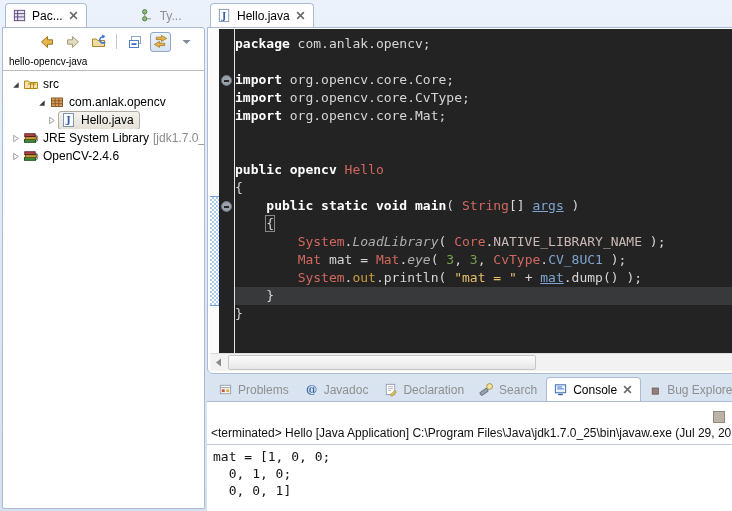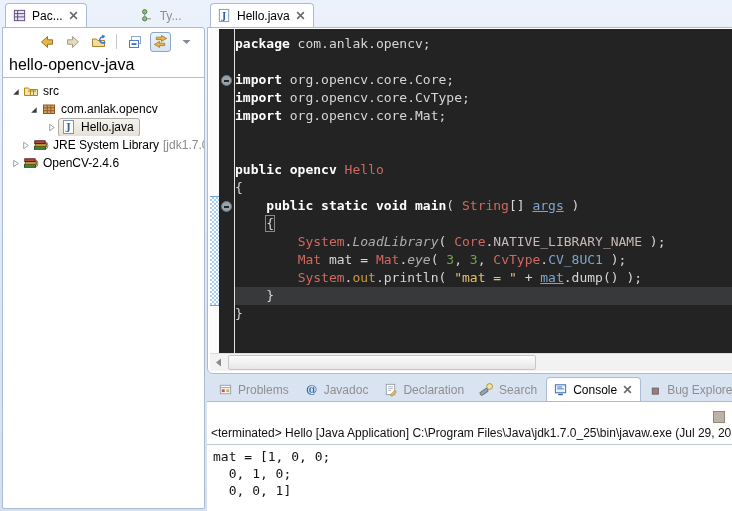--- a/index.html
+++ b/index.html
@@ -18,21 +18,21 @@
   .left-panel{position:absolute;left:2px;top:2px;width:203px;height:507px;display:flex;flex-direction:column;}
   .panel-tabrow{height:25px;display:flex;align-items:flex-end;padding-left:3px;gap:47px;}
   .win-btns{margin-left:auto;display:flex;gap:7px;padding:0 6px 8px 0;}
   .win-btn{width:12px;height:12px;display:flex;align-items:center;justify-content:center;}
   .panel-body{flex:1;background:#fff;border:1px solid #a9bcd4;border-radius:0 3px 2px 2px;
               overflow:hidden;display:flex;flex-direction:column;}
   .view-toolbar{height:27px;display:flex;align-items:center;justify-content:flex-end;gap:5px;padding:0 7px 0 0;}
   .tb-btn{width:19px;height:18px;display:flex;align-items:center;justify-content:center;border:1px solid transparent;}
   .tb-btn.pressed{border:1px solid #8fa6c4;background:linear-gradient(#eef4fb,#d9e4f2);border-radius:3px;}
   .tb-sep{width:1px;height:15px;background:#c9c9c9;margin:0 2px;}
-  .project-label{font-size:16px;color:#000;padding:1px 0 3px 6px;}
+  .project-label{font-size:10px;color:#000;padding:1px 0 3px 6px;}
   .panel-hr{border:none;border-top:1px solid #bcbcbc;margin:0;}
   .project-tree{padding-top:4px;font-size:12px;color:#000;}
   .tree-row{height:18px;display:flex;align-items:center;white-space:nowrap;overflow:hidden;}
   .twisty{width:13px;flex:none;display:flex;justify-content:center;}
   .tree-icon{width:16px;height:16px;flex:none;margin:0 4px 0 1px;}
   .decorator{color:#8a8a8a;margin-left:4px;}
   .sel-box{display:inline-flex;align-items:center;height:17px;background:linear-gradient(#f5f3ef,#e5e1d8);
            border:1px solid #afaba0;border-radius:3px;padding:0 5px 0 1px;}
   
   .editor-panel{position:absolute;left:207px;top:2px;width:560px;height:372px;display:flex;flex-direction:column;}
@@ -174,21 +174,21 @@
             </svg>
           </span>
           <span class="tree-icon">
             <svg width="16" height="16" viewBox="0 0 16 16">
               <path d="M1.5 12.5 v-7.5 h4 l1.2 1.5 h7.8 v6 z" fill="#f3e2b3" stroke="#b8860b"></path>
               <path d="M5 8 h8 M7.5 6.5 v6 M10.5 6.5 v6" stroke="#b8860b" fill="none"></path>
             </svg>
           </span>
           <span>src</span>
         </div>
-        <div class="tree-row" style="padding-left: 24px;">
+        <div class="tree-row" style="padding-left: 32px;">
           <span class="twisty">
             <svg width="11" height="11" viewBox="0 0 12 12">
               <path d="M9.5 3.5 V9.5 H3.5 Z" fill="#3c3c3c"></path>
             </svg>
           </span>
           <span class="tree-icon">
             <svg width="16" height="16" viewBox="0 0 16 16">
               <rect x="2.5" y="4" width="11" height="8.5" fill="#d9a05f" stroke="#8a5a28"></rect>
               <path d="M2.5 6.8 h11 M2.5 9.7 h11 M6.2 4 v8.5 M9.8 4 v8.5" stroke="#8a5a28" fill="none"></path>
             </svg>
@@ -204,21 +204,21 @@
           <span class="sel-box">
             <span class="tree-icon">
               <svg width="16" height="16" viewBox="0 0 16 16">
                 <rect x="2.5" y="1.5" width="10" height="13" fill="#fff" stroke="#7f96b2"></rect>
                 <text x="7.6" y="11.3" font-size="9.5" font-weight="bold" fill="#2f5fb0" text-anchor="middle" font-family="'DejaVu Serif',serif">J</text>
               </svg>
             </span>
             <span>Hello.java</span>
           </span>
         </div>
-        <div class="tree-row" style="padding-left: 16px;">
+        <div class="tree-row" style="padding-left: 6px;">
           <span class="twisty">
             <svg width="11" height="11" viewBox="0 0 12 12">
               <path d="M4 2.5 L9 6 L4 9.5 Z" fill="#fff" stroke="#9a9a9a"></path>
             </svg>
           </span>
           <span class="tree-icon">
             <svg width="16" height="16" viewBox="0 0 16 16">
               <ellipse cx="13" cy="8.5" rx="1.8" ry="3.4" fill="#cccccc" stroke="#8a8a8a"></ellipse>
               <rect x="1.5" y="9.6" width="11" height="2.7" fill="#3f8f3f" stroke="#20541f"></rect>
               <rect x="2.3" y="6.7" width="11" height="2.7" fill="#c9a23f" stroke="#6b5412"></rect>

